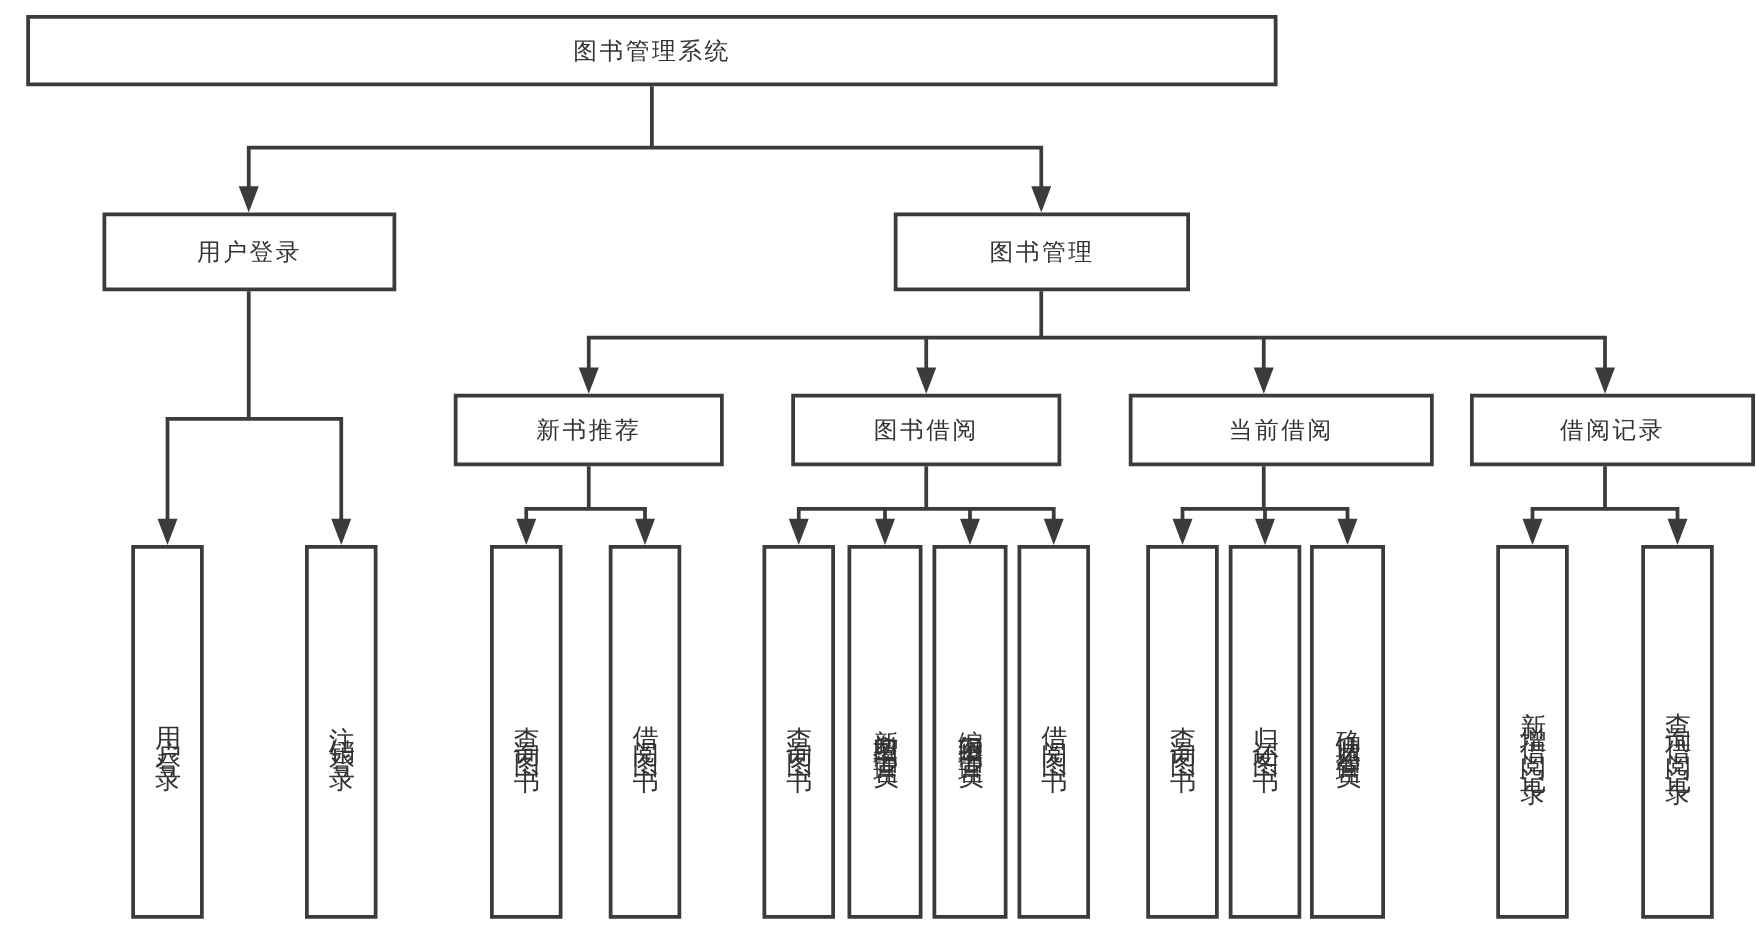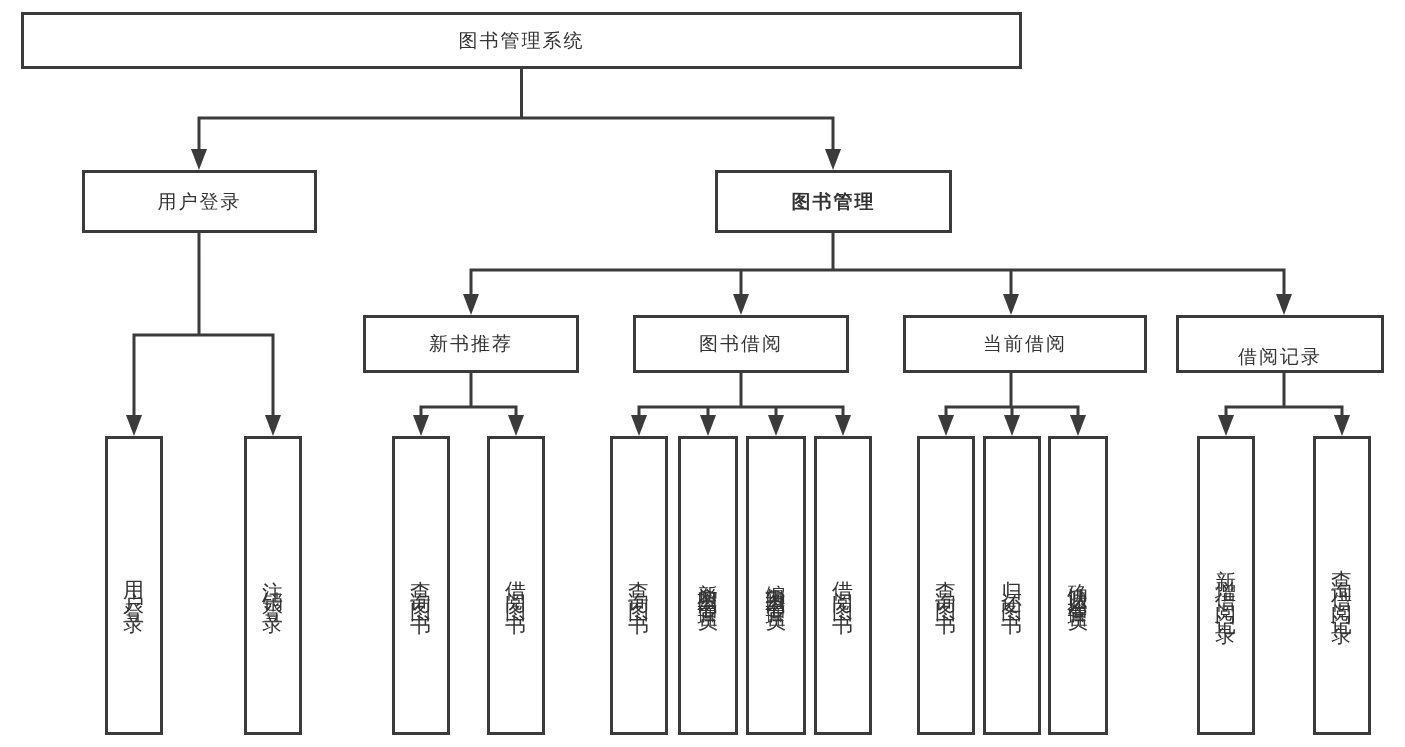--- a/index.html
+++ b/index.html
@@ -112,34 +112,34 @@
     <polygon points="1334,415 1350,415 1342,436"></polygon>
   </svg>
 
   <div class="node" style="left:21px; top:12px; width:1001px; height:57px;">
     <span class="h-label">图书管理系统</span>
   </div>
 
   <div class="node" style="left:82px; top:170px; width:235px; height:63px;">
     <span class="h-label">用户登录</span>
   </div>
-  <div class="node" style="left:715px; top:170px; width:237px; height:63px;font-weight:bold;">
+  <div class="node" style="left:715px; top:170px; width:237px; height:63px;">
     <span class="h-label">图书管理</span>
   </div>
 
   <div class="node" style="left:363px; top:315px; width:216px; height:58px;">
     <span class="h-label">新书推荐</span>
   </div>
   <div class="node" style="left:633px; top:315px; width:216px; height:58px;">
     <span class="h-label">图书借阅</span>
   </div>
   <div class="node" style="left:903px; top:315px; width:244px; height:58px;">
     <span class="h-label">当前借阅</span>
   </div>
-  <div class="node" style="left:1176px; top:315px; width:208px; height:58px;align-items:flex-end;">
+  <div class="node" style="left:1176px; top:315px; width:228px; height:58px;">
     <span class="h-label">借阅记录</span>
   </div>
 
   <div class="node" style="left:105px; top:436px; width:58px; height:299px;">
     <span class="v-label">用户登录</span>
   </div>
   <div class="node" style="left:244px; top:436px; width:58px; height:299px;">
     <span class="v-label">注销登录</span>
   </div>
 

